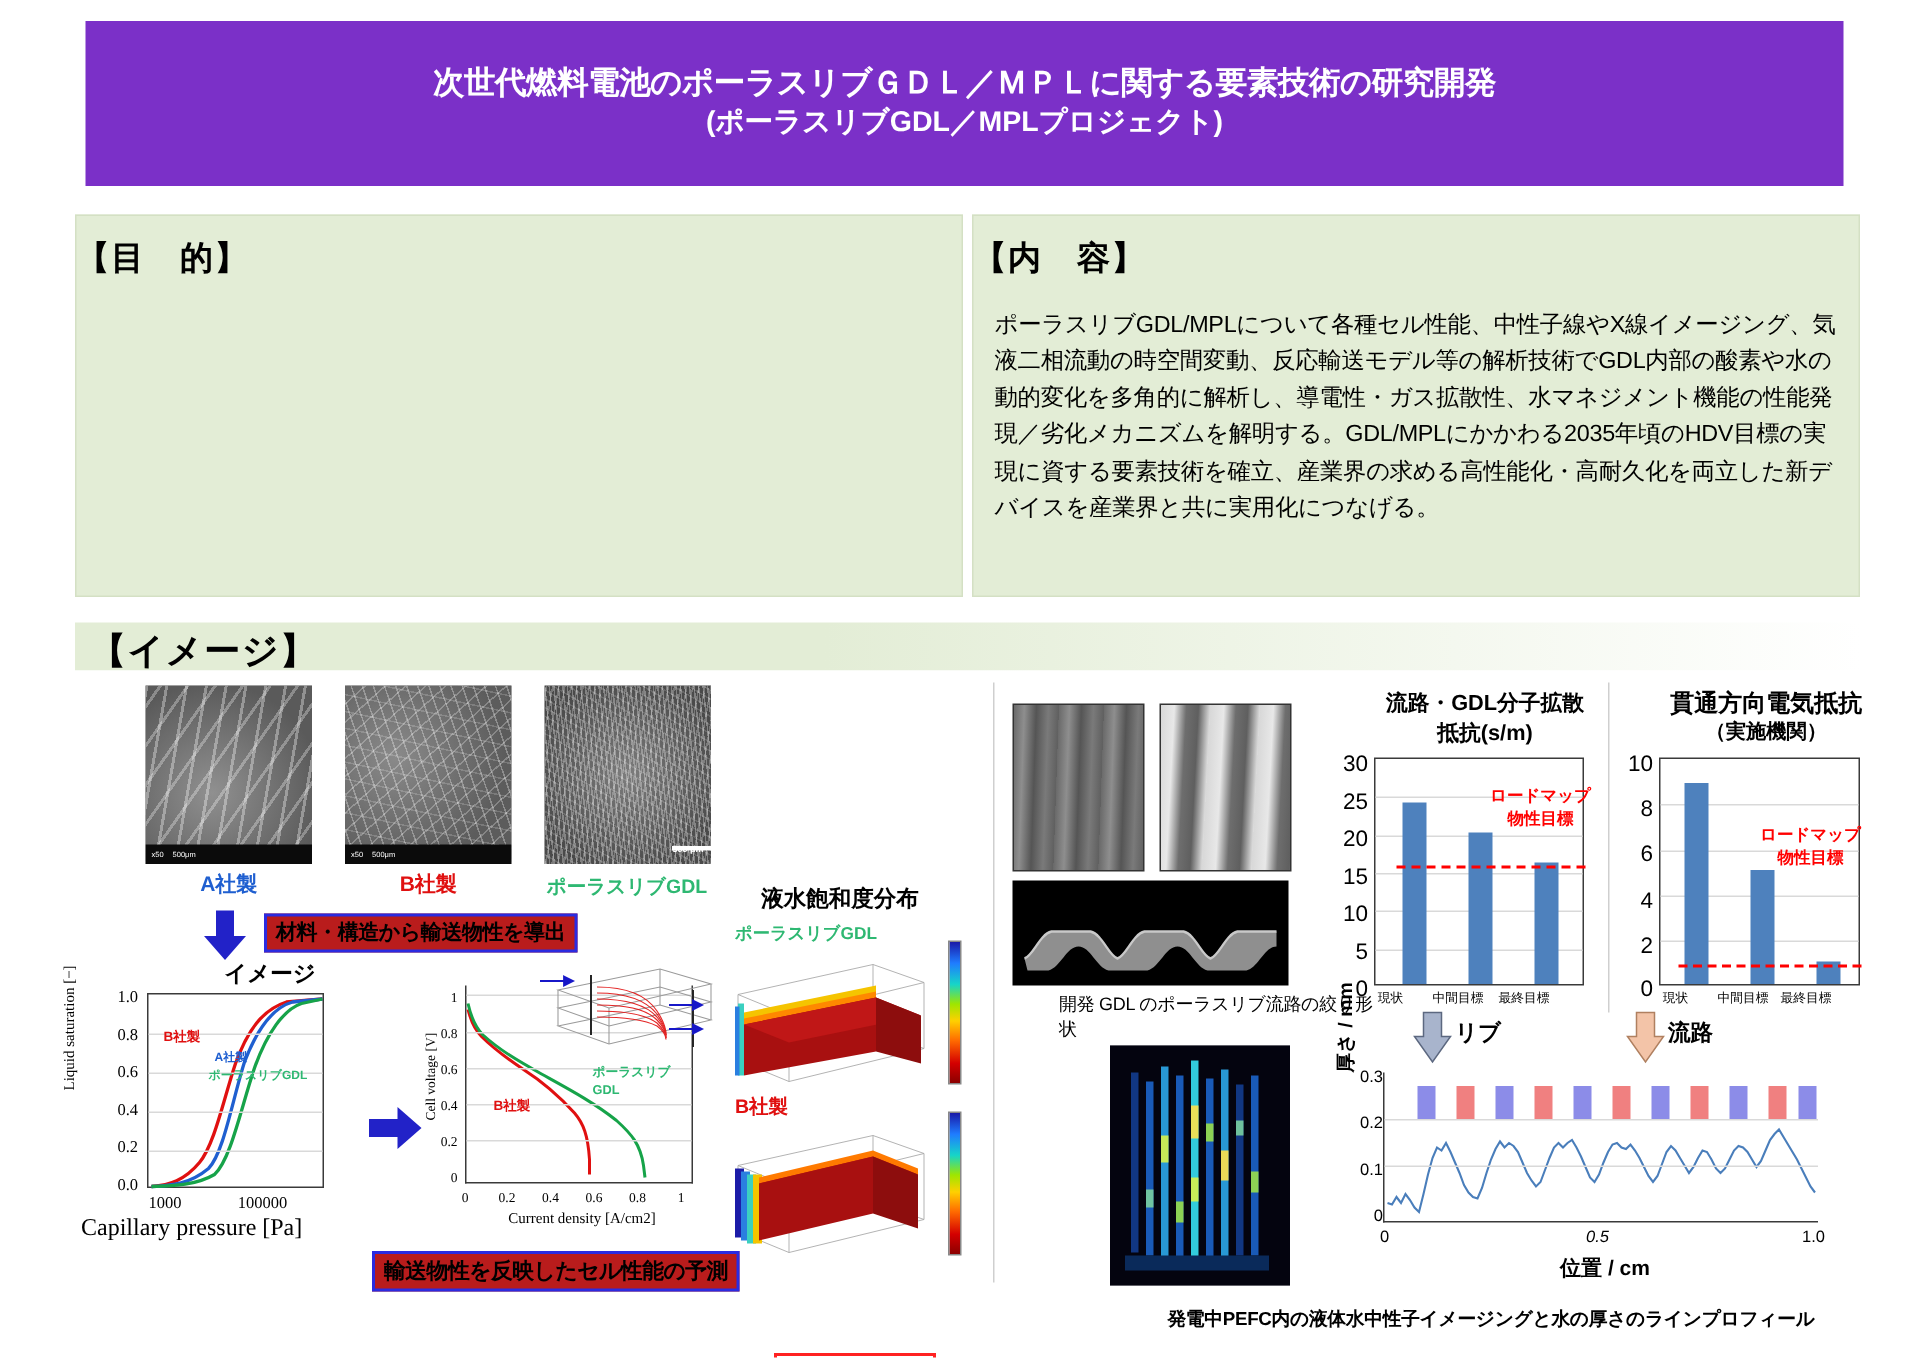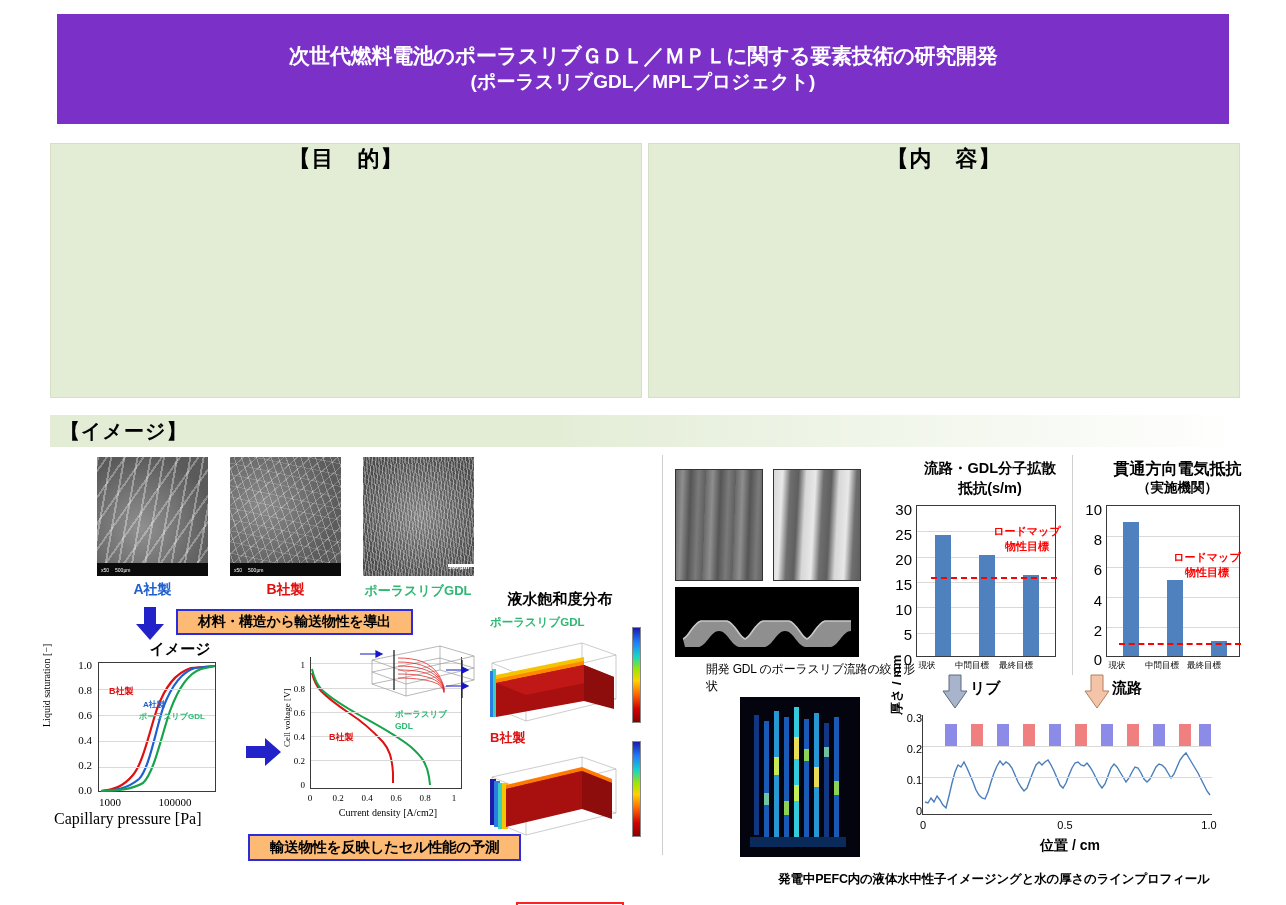--- a/index.html
+++ b/index.html
@@ -24,38 +24,38 @@
 
   
   .panel{
     position:absolute;top:143px;height:255px;
     background:#E3EDD6;border:1px solid #d4e0c4;
     box-sizing:border-box;
   }
   #panel-purpose{left:50px;width:592px;}
   #panel-content{left:648px;width:592px;}
   .panel h2{
-    margin:0;
-    text-align:center;font-size:22px;font-weight:bold;letter-spacing:1px;
+    margin:0;padding-top:13px;
+    font-size:22px;font-weight:bold;letter-spacing:1px;
   }
   .panel .body{
     margin:18px 14px 0 14px;
     font-size:16.5px;line-height:1.62;
     letter-spacing:-0.2px;
     text-align:left;
   }
   #panel-content .body{font-size:15.6px;line-height:1.57;}
 
   
   #image-heading{
     position:absolute;left:50px;top:415px;width:1190px;height:32px;
     background:linear-gradient(to right,#E3EDD6 0%,#E3EDD6 42%,#ffffff 100%);
   }
   #image-heading span{
-    position:absolute;left:10px;top:3px;font-size:20px;font-weight:bold;letter-spacing:1px;
+    position:absolute;left:10px;top:3px;font-size:24px;font-weight:bold;letter-spacing:1px;
   }
   #image-body{
     position:absolute;left:50px;top:447px;width:1190px;height:448px;
     background:#ffffff;
   }
 
   
   .abs{position:absolute;}
 
   
@@ -93,22 +93,22 @@
   .sem-label{position:absolute;font-size:14px;font-weight:bold;text-align:center;}
 
   
   #feedback-callout{
     position:absolute;left:466px;top:455px;width:108px;
     border:2px solid #FF2222;background:#fff;
     padding:3px 4px;box-sizing:border-box;
     font-size:10.5px;line-height:1.38;font-weight:bold;letter-spacing:-0.3px;
   }
   .box-blue{
-    position:absolute;border:2px solid #2B2BE0;background:#fdba74;
-    font-size:14px;font-weight:bold;padding:2px 20px;box-sizing:border-box;
+    position:absolute;border:2px solid #2B2BE0;background:#b91c1c;
+    font-size:14px;font-weight:bold;padding:2px 6px;box-sizing:border-box;
     white-space:nowrap;letter-spacing:-0.3px;
   }
 
   
   .chart-title{position:absolute;font-weight:bold;text-align:center;}
   .plotbox{position:absolute;border:1px solid #3a3a3a;background:#fff;box-sizing:border-box;}
   .gridline{position:absolute;left:0;width:100%;height:1px;background:#d9d9d9;}
   .tick{position:absolute;font-size:15px;text-align:right;}
   .axlabel{position:absolute;font-size:9px;}
 
@@ -143,20 +143,21 @@
   <div class="l1">次世代燃料電池のポーラスリブＧＤＬ／ＭＰＬに関する要素技術の研究開発</div>
   <div class="l2">(ポーラスリブGDL／MPLプロジェクト)</div>
 </div>
 
 <div class="panel" id="panel-purpose">
   <h2>【目　的】</h2>
 </div>
 
 <div class="panel" id="panel-content">
   <h2>【内　容】</h2>
+  <div class="body">ポーラスリブGDL/MPLについて各種セル性能、中性子線やX線イメージング、気液二相流動の時空間変動、反応輸送モデル等の解析技術でGDL内部の酸素や水の動的変化を多角的に解析し、導電性・ガス拡散性、水マネジメント機能の性能発現／劣化メカニズムを解明する。GDL/MPLにかかわる2035年頃のHDV目標の実現に資する要素技術を確立、産業界の求める高性能化・高耐久化を両立した新デバイスを産業界と共に実用化につなげる。</div>
 </div>
 
 <div id="image-heading">
   <span>【イメージ】</span>
 </div>
 
 <div id="image-body">
 
   <div class="sem coarse" style="left:47px;top:10px;width:111px;height:119px;">
     <div class="noise"></div>
@@ -464,19 +465,19 @@
     <div class="sq rib" style="left:230px;top:9px;"></div>
     <div class="sq flow" style="left:256px;top:9px;"></div>
     <div class="sq rib" style="left:276px;top:9px;"></div>
 
     <svg width="290" height="100" viewBox="0 0 290 100">
       <polyline fill="none" stroke="#4A7EBB" stroke-width="1.4" points="2,87 5,88 8,83 11,87 14,81 17,85 20,90 23,93 26,81 29,68 32,57 35,50 38,52 41,47 44,53 47,60 50,67 53,75 56,80 59,83 62,84 65,77 68,67 71,58 74,51 77,46 80,50 83,47 86,49 89,53 92,60 95,67 98,72 101,76 104,73 107,65 110,57 113,50 116,47 119,50 122,47 125,45 128,50 131,56 134,63 137,70 140,73 143,68 146,60 149,53 152,48 155,47 158,50 161,51 164,48 167,52 170,57 173,63 176,69 179,73 182,69 185,61 188,53 191,49 194,52 197,57 200,62 203,67 206,63 209,57 212,52 215,53 218,58 221,64 224,67 227,64 230,58 233,52 236,49 239,50 242,53 245,58 248,63 251,59 254,52 257,45 260,41 263,38 266,43 269,48 272,53 275,58 278,64 281,70 284,76 287,80"></polyline>
     </svg>
   </div>
 
   <div class="tick" style="left:862px;top:372px;width:22px;text-align:center;font-size:11px;">0</div>
-  <div class="tick" style="left:1002px;top:372px;width:26px;text-align:center;font-size:11px;">0.5</div>
+  <div class="tick" style="left:1002px;top:372px;width:26px;text-align:center;font-size:11px;font-style:italic;">0.5</div>
   <div class="tick" style="left:1146px;top:372px;width:26px;text-align:center;font-size:11px;">1.0</div>
   <div class="abs" style="left:930px;top:390px;width:180px;text-align:center;font-size:14px;font-weight:bold;">位置 / cm</div>
 
   <div class="caption" style="left:610px;top:424px;width:580px;">発電中PEFC内の液体水中性子イメージングと水の厚さのラインプロフィール</div>
 
 </div>
 
 </body></html>

